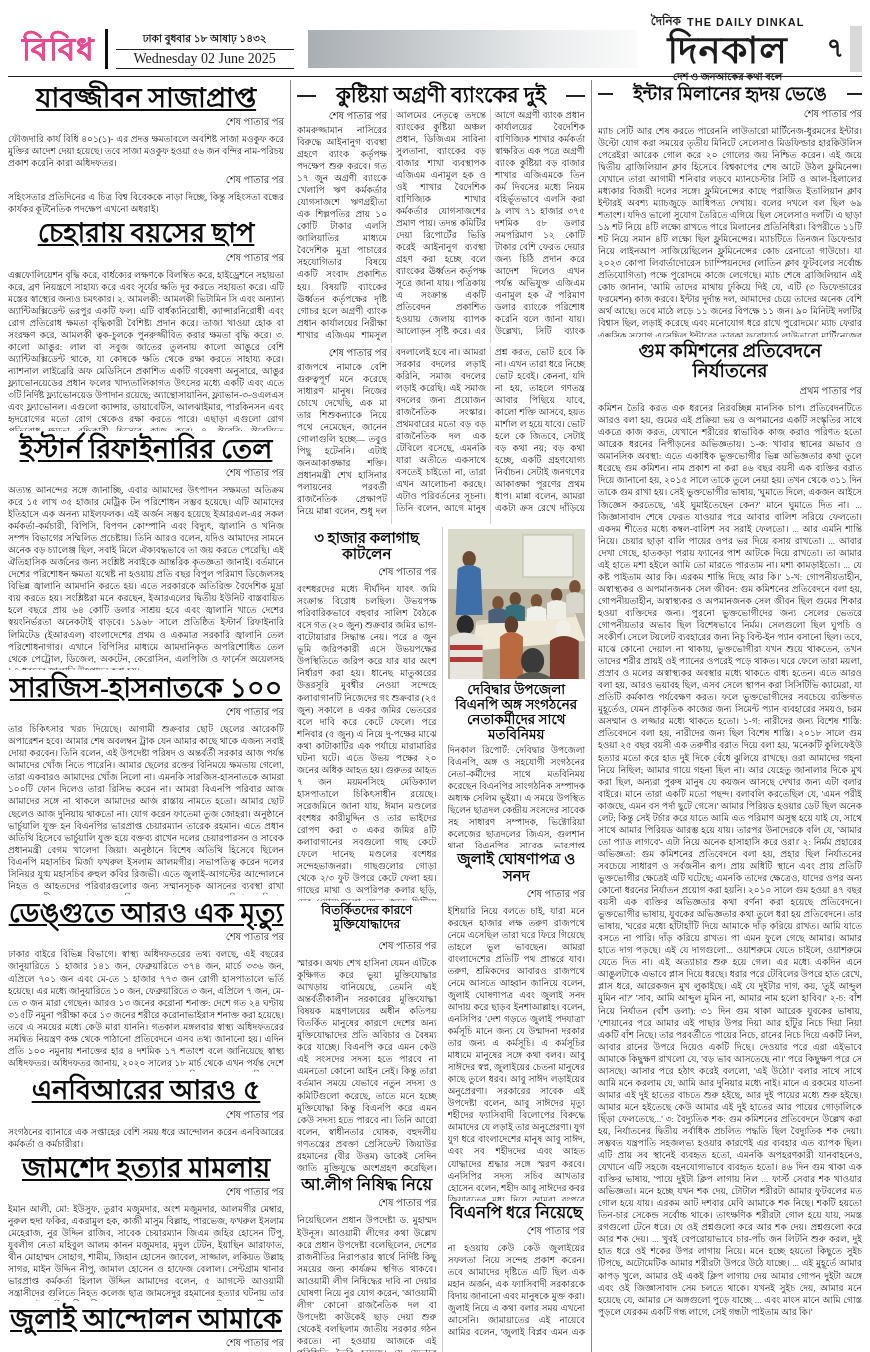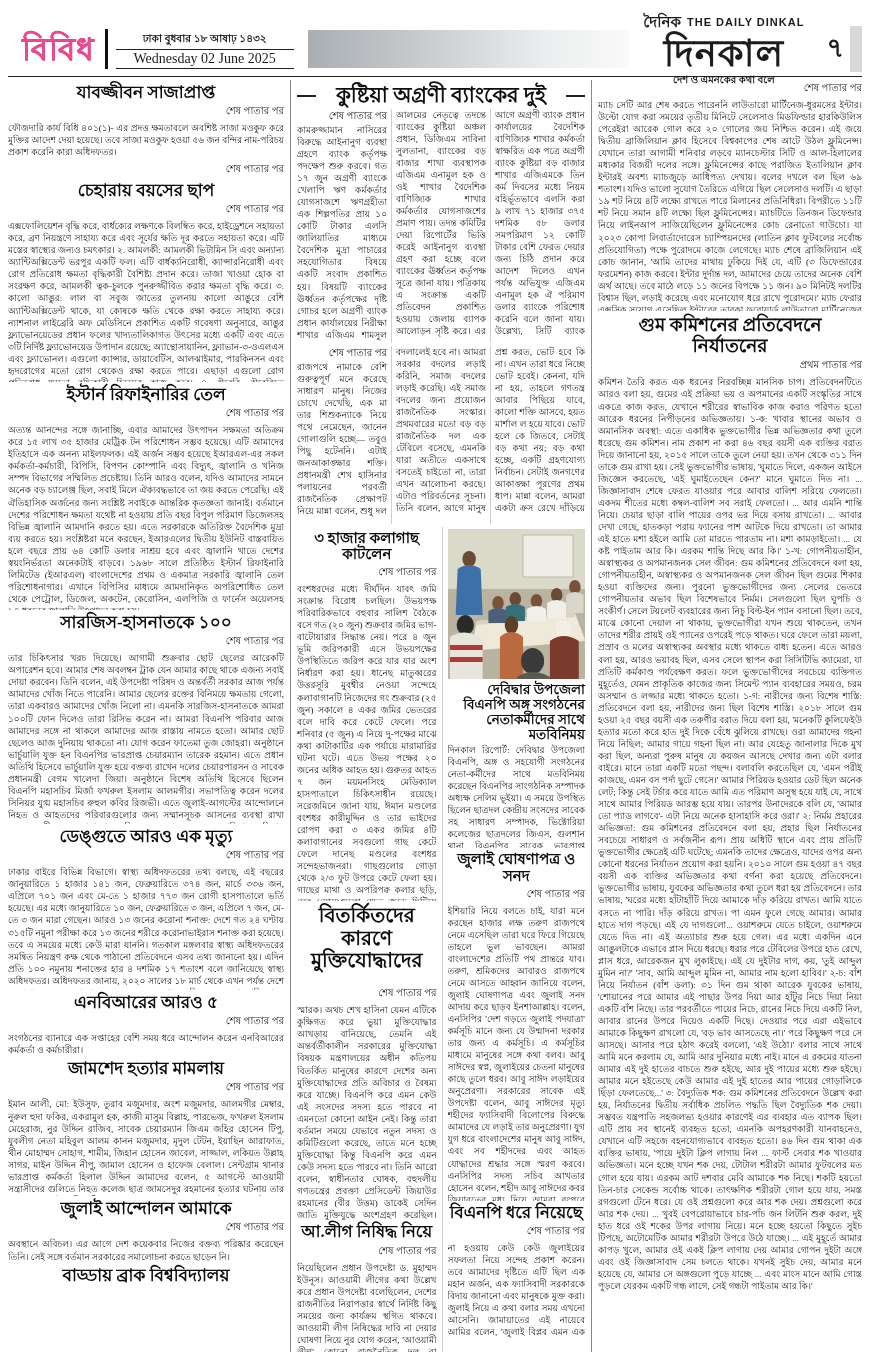--- a/index.html
+++ b/index.html
@@ -18,42 +18,42 @@
     letter-spacing:1px; padding:0 10px 0 14px;
     text-shadow:0 0 0 #cf1212;
   }
   .hdr-vline { width:3px; height:40px; background:#111; margin-right:8px; }
   .datebox { width:178px; text-align:center; }
   .datebox .bn { font-size:10.5px; font-weight:bold; padding:1px 0; }
   .datebox .en { font-size:14px; font-family:"Liberation Serif", serif; border-top:1.5px solid #222; border-bottom:1.5px solid #222; padding:1px 0; }
   .grad { flex:1; height:38px; margin:0 14px; background:linear-gradient(to right,#a9aeb3,#c3c7ca 30%,#eceeef 75%,#fafafa); }
   .mast { text-align:center; margin-right:10px; }
   .mast-top { display:flex; align-items:center; justify-content:center; gap:6px; }
-  .mast-top .daily-bn { font-size:15px; font-weight:bold; }
+  .mast-top .daily-bn { font-size:12px; font-weight:bold; }
   .mast-top .daily-en { font-size:11px; font-weight:bold; letter-spacing:1px; font-family:"Liberation Sans", sans-serif; }
   .mast-name { font-size:37px; font-weight:bold; line-height:1.0; letter-spacing:1px; }
   .mast-tag { font-size:10px; font-weight:bold; }
   .pgnum { font-size:27px; font-weight:bold; padding:0 6px 0 12px; }
   .pgbar { width:12px; height:46px; background:#d8d8d8; }
   .hdr-rule { border-top:1.5px solid #222; margin-top:2px; }
 
   
   .main { display:flex; margin-top:3px; height:1272px; }
   .zoneA { width:283px; padding-right:6px; border-right:1px solid #888; }
   .zoneB { width:301px; padding:0 6px; border-right:1px solid #888; }
   .zoneC { flex:1; padding-left:6px; }
 
   
   .art { margin-bottom:3px; }
   .hl { font-weight:bold; text-align:center; line-height:1.12; color:#0d0d0d; }
-  .hl-a  { font-size:17px; margin:3px 0 1px; }
+  .hl-a  { font-size:27px; margin:3px 0 1px;text-decoration:underline; }
   .hl-b  { font-size:21px; }
   .hl-c  { font-size:18.5px; }
   .hl-s15{ font-size:15px; margin:3px 0 1px; }
-  .hl-s14{ font-size:20px; margin:3px 0 14px; }
+  .hl-s14{ font-size:12px; margin:3px 0 7px; }
   .hl-s16{ font-size:16.5px; margin:3px 0 1px; }
   .hlrow { display:flex; align-items:center; gap:20px; margin:4px 0 1px; }
   .hlrow .rl { flex:1; border-top:2px solid #222; }
   .dl { font-size:10px; font-weight:normal; text-align:right; margin-bottom:2px; }
   .bd {
     font-size:9px; line-height:1.34; text-align:justify;
     overflow:hidden; color:#161616;
   }
   .bd::first-letter { padding-left:0; }
   .cols3 {
@@ -80,39 +80,40 @@
       <div class="bn">ঢাকা বুধবার ১৮ আষাঢ় ১৪৩২</div>
       <div class="en">Wednesday 02 June 2025</div>
     </div>
     <div class="grad"></div>
     <div class="mast">
       <div class="mast-top">
         <span class="daily-bn">দৈনিক</span>
         <span class="daily-en">THE DAILY DINKAL</span>
       </div>
       <div class="mast-name">দিনকাল</div>
-      <div class="mast-tag">দেশ ও এমনকের কথা বলে</div>
+      <div class="mast-tag">দেশ ও জনআকের কথা বলে</div>
     </div>
     <div class="pgnum">৭</div>
     <div class="pgbar"></div>
   </div>
   <div class="hdr-rule"></div>
 
   <div class="main">
 
     <div class="zoneA">
 
       <div class="art">
         <div class="hl hl-a">যাবজ্জীবন সাজাপ্রাপ্ত</div>
         <div class="dl">শেষ পাতার পর</div>
         <div class="bd">ফৌজদারি কার্য বিধি ৪০১(১)- এর প্রদত্ত ক্ষমতাবলে অবশিষ্ট সাজা মওকুফ করে মুক্তির আদেশ দেয়া হয়েছে। তবে সাজা মওকুফ হওয়া ৫৬ জন বন্দির নাম-পরিচয় প্রকাশ করেনি কারা অধিদফতর।</div>
       </div>
 
       <div class="art">
         <div class="dl">শেষ পাতার পর</div>
+        <div class="bd">সহিংসতার প্রতিদিনের এ চিত্র বিশ্ব বিবেককে নাড়া দিচ্ছে, কিন্তু সহিংসতা বন্ধের কার্যকর কূটনৈতিক পদক্ষেপ এখনো অধরাই।</div>
       </div>
 
       <div class="art">
         <div class="hl hl-a">চেহারায় বয়সের ছাপ</div>
         <div class="dl">শেষ পাতার পর</div>
         <div class="bd" style="height:162px">এক্সফোলিয়েশন বৃদ্ধি করে, বার্ধক্যের লক্ষণকে বিলম্বিত করে, হাইড্রেশনে সহায়তা করে, ব্রণ নিয়ন্ত্রণে সাহায্য করে এবং সূর্যের ক্ষতি দূর করতে সহায়তা করে। এটি মস্তের স্বাস্থ্যের জন্যও চমৎকার। ২. আমলকী: আমলকী ভিটামিন সি এবং অন্যান্য অ্যান্টিঅক্সিডেন্ট ভরপুর একটি ফল। এটি বার্ধক্যনিরোধী, ক্যান্সারনিরোধী এবং রোগ প্রতিরোধ ক্ষমতা বৃদ্ধিকারী বৈশিষ্ট্য প্রদান করে। তাজা খাওয়া হোক বা সংরক্ষণ করে, আমলকী ত্বক-চুলকে পুনরুজ্জীবিত করার ক্ষমতা বৃদ্ধি করে। ৩. কালো আঙুর: লাল বা সবুজ জাতের তুলনায় কালো আঙুরে বেশি অ্যান্টিঅক্সিডেন্ট থাকে, যা কোষকে ক্ষতি থেকে রক্ষা করতে সাহায্য করে। ন্যাশনাল লাইব্রেরি অফ মেডিসিনে প্রকাশিত একটি গবেষণা অনুসারে, আঙুর ফ্ল্যাভোনয়েডের প্রধান ফলের খাদ্যতালিকাগত উৎসের মধ্যে একটি এবং এতে ৩টি নির্দিষ্ট ফ্ল্যাভোনয়েড উপাদান রয়েছে; অ্যান্থোসায়ানিন, ফ্ল্যাভান-৩-ওএলএস এবং ফ্ল্যাভোনল। এগুলো ক্যান্সার, ডায়াবেটিস, আলঝাইমার, পারকিনসন এবং হৃদরোগের মতো রোগ থেকেও রক্ষা করতে পারে। এছাড়া এগুলো রোগ প্রতিরোধ ক্ষমতা বৃদ্ধিকারী হিসেবে কাজ করে। ৪. স্ট্রবেরি: স্ট্রবেরিতে স্যালিসিলিক অ্যাসিড বেশি থাকে, যা ত্বককে ডিটক্সিফাই করতে এবং ব্রেকআউট প্রতিরোধ করতে সাহায্য করে। অন্যান্য কিছু ফলের তুলনায় এতে ক্যালোরি এবং চিনি কম, তবে ফাইবার, ক্যালসিয়াম, আয়রন, পটাসিয়াম, ফোলেট, ম্যাগনেসিয়াম এবং অ্যান্থোসায়ানিন সমৃদ্ধ। এর সবগুলোই ত্বকের জন্য ভালো। ৫. কিউই: কিউই ভিটামিন সি, কে এবং ই, সেইসঙ্গে খাদ্যতালিকাগত ফাইবার, ফোলেট এবং অ্যান্টিঅক্সিডেন্ট সমৃদ্ধ। এই পুষ্টিকর ফল রোগ প্রতিরোধ ক্ষমতা বৃদ্ধি করে, হজমে সহায়তা করে, ত্বকের স্বাস্থ্য উন্নত করে এবং হৃদরোগের উন্নতি করে।</div>
       </div>
 
       <div class="art">
         <div class="hl hl-a">ইস্টার্ন রিফাইনারির তেল</div>
@@ -234,21 +235,21 @@
               <ellipse cx="132" cy="58" rx="6" ry="7" fill="#7a5238"></ellipse>
               <path d="M123 66 Q132 60 141 66 L141 84 L123 84 Z" fill="#d9d6cc"></path>
               <ellipse cx="120" cy="100" rx="8" ry="9" fill="#f2efe6"></ellipse>
               <path d="M106 112 Q120 102 136 112 L136 150 L106 150 Z" fill="#7b3a2c"></path>
 
               <ellipse cx="88" cy="132" rx="12" ry="13" fill="#3a3a3a"></ellipse>
               <path d="M72 148 Q88 138 106 148 L106 150 L72 150 Z" fill="#5a5a52"></path>
             </svg>
           </div>
           <div class="art">
-            <div class="hl" style="font-size:13.5px; margin:3px 0 2px;text-align:right;">দেবিদ্বার উপজেলা বিএনপি অঙ্গ সংগঠনের নেতাকর্মীদের সাথে মতবিনিময়</div>
+            <div class="hl" style="font-size:13.5px; margin:3px 0 2px;">দেবিদ্বার উপজেলা বিএনপি অঙ্গ সংগঠনের নেতাকর্মীদের সাথে মতবিনিময়</div>
             <div class="bd" style="height:104px">দিনকাল রিপোর্ট: দেবিদ্বার উপজেলা বিএনপি, অঙ্গ ও সহযোগী সংগঠনের নেতা-কর্মীদের সাথে মতবিনিময় করেছেন বিএনপির সাংগঠনিক সম্পাদক অধ্যক্ষ সেলিম ভূইয়া। এ সময়ে উপস্থিত ছিলেন ছাত্রদল কেন্দ্রীয় সংসদের সাবেক সহ সাধারণ সম্পাদক, ভিক্টোরিয়া কলেজের ছাত্রদলের জিএস, গুলশান থানা বিএনপির সাবেক ভারপ্রাপ্ত সাধারণ সম্পাদক আইয়ুল খান, সেচ্ছাসেবক দল কেন্দ্রীয় কমিটির সাবেক সম্পাদক ও দেবিদ্বার উপজেলা যুবদলের সাবেক সভাপতি জসিম, ভিক্টোরিয়া কলেজের ছাত্রদলের সাবেক ভিপি হানি, উপজেলা বিএনপি নেতা মুজিবুর রহমান শিক্ষদারসহ উপজেলা পর্যায়ের নেতৃবৃন্দ।</div>
           </div>
           <div class="art">
             <div class="hl hl-s15">জুলাই ঘোষণাপত্র ও সনদ</div>
             <div class="dl">শেষ পাতার পর</div>
             <div class="bd" style="height:296px">ইশিয়ারি নিয়ে বলতে চাই, যারা মনে করছেন হাজার লক্ষ তরুণ রাজপথে নেমে এসেছিল তারা ঘরে ফিরে গিয়েছে তাহলে ভুল ভাবছেন। আমরা বাংলাদেশের প্রতিটি পথ প্রান্তরে যাব। তরুণ, শ্রমিকদের আবারও রাজপথে নেমে আসতে আহ্বান জানিয়ে বলেন, জুলাই ঘোষণাপত্র এবং জুলাই সনদ আদায় করে ছাড়ব ইনশাআল্লাহ। বলেন, এনসিপির 'দেশ গড়তে জুলাই পদযাত্রা' কর্মসূচি মানে জন্য যে উন্মাদনা দরকার তার জন্য এ কর্মসূচি। এ কর্মসূচির মাধ্যমে মানুষের সঙ্গে কথা বলব। আবু সাঈদের স্বপ্ন, জুলাইয়ের চেতনা মানুষের কাছে তুলে ধরব। আবু সাঈদ লড়াইয়ের অনুপ্রেরণা। সরকারের সাবেক এই উপদেষ্টা বলেন, আবু সাঈদের মৃত্যু শহীদের ফ্যাসিবাদী বিলোপের বিরুদ্ধে আমাদের যে লড়াই তার অনুপ্রেরণা। যুগ যুগ ধরে বাংলাদেশের মানুষ আবু সাঈদ, এবং সব শহীদদের এবং আহত যোদ্ধাদের শ্রদ্ধার সঙ্গে স্মরণ করবে। এনসিপির সদস্য সচিব আখতার হোসেন বলেন, শহীদ আবু সাঈদের কবর জিয়ারতের মধ্য দিয়ে আমরা রংপুরে 'দেশ গড়তে জুলাই পদযাত্রা' কর্মসূচি শুরু করছি। হাজারো মানুষ ও তাদের বিনিময়ে নতুন বাংলাদেশ আমরা পেয়েছি। বাংলাদেশকে গড়ে তুলতে অসম্ভব পুরাতন কাঠামো ভেঙে নতুনের জন্য মৌলিক সংস্কার বাস্তবায়ন করতে হবে। তিনি আরও বলেন, গণহত্যা সংগঠিত করেছে বাংলাদেশের ওপর মানবতাবিরোধী অপরাধ চাপিয়ে দিয়েছে তাদেরকে বিচারের আওতায় নিয়ে আসার সাথে বাংলাদেশের পুরোনো মুজিববাদী সংবিধান যেখান থেকে সংবিধান প্রণয়ন করতে গণপরিষদ নির্বাচনের আয়োজন করতে হবে। সকলের মধ্যদিয়ে নতুন এক বাংলাদেশ পুনর্গঠিত হবে। এনসিপির মুখ্য সংগঠক (দক্ষিণাঞ্চল) হাসনাত আবদুল্লাহ, মুখ্য গণসংযোগ সারজিস আলম, মুখ্য সমন্বয়ক নাসীরুদ্দীন পাটওয়ারী, জ্যেষ্ঠ আকরাম হুসাইন মাসউদ, জ্যেষ্ঠ যুগ্ম সদস্য সচিব তাসনিম জারাসহ বিভিন্ন পর্যায়ের নেতারা উপস্থিত ছিলেন। এর আগে, জুলাই উপলক্ষে বৈষম্যবিরোধী ছাত্র আন্দোলনে পুলিশের গুলিতে নিহত হওয়া আবু সাঈদের কবর জিয়ারতের মধ্যদিয়ে 'দেশ গড়তে' কর্মসূচি শুরু হয়। কবর জিয়ারত শেষে এনসিপি নেতারা সাঈদের মা-বাবাসহ পরিবারের সদস্যদের সঙ্গে কথা বলে খোঁজখবর নেন। এসময় আবু সাঈদের মা মনোয়ারা বেগম ছেলের স্মৃতি বুকে জড়িয়ে জুলাই গণঅভ্যুত্থানের এক নম্বর ঘোষক নাহিদ ইসলামের হাত ধরে কান্নায় ভেঙে পড়েন। আবু সাঈদের মা মনোয়ারা বেগম ও বাবা মকবুল হোসেন আবেগাপ্লুত ছিলেন। এমন হৃদয়বিদারক পরিবেশে চোখের পানি ধরে রাখতে পারেননি অনেকেই। তারা আবু সাঈদের পরিবারের পাশে থাকার প্রতিশ্রুতি দেন। এই সঙ্গে এনসিপির সারা দেশব্যাপী জুলাই পদযাত্রার সাঈদের স্বপ্নের নতুন বাংলাদেশ গড়তে কাজ করার প্রত্যয় জানা গেছে, রংপুরের পীরগঞ্জে শহীদ আবু সাঈদের কবর জিয়ারত নিবেদন শেষে গাইবান্ধায় পথসভা ও পদযাত্রা করবে এনসিপি। বিকেল তিনটায় রংপুরের পার্কের মোড়, লালবাগ, শাপলা চত্বর, কোম্পানীর মোড় পদযাত্রা করে টাউন হলে পথসভা করার কথা রয়েছে।</div>
           </div>
           <div class="art">
             <div class="hl hl-s16">বিএনপি ধরে নিয়েছে</div>
             <div class="dl">শেষ পাতার পর</div>
@@ -256,20 +257,25 @@
           </div>
 
         </div>
       </div>
 
     </div>
 
     <div class="zoneC">
 
       <div class="art">
+        <div class="hlrow">
+          <span class="rl"></span>
+          <span class="hl hl-c">ইন্টার মিলানের হৃদয় ভেঙে</span>
+          <span class="rl"></span>
+        </div>
         <div class="dl">শেষ পাতার পর</div>
         <div class="bd" style="height:212px">ম্যাচ সেটি আর শেষ করতে পারেননি লাউতারো মার্টিনেজ-ধুরমসের ইন্টার। উল্টো যোগ করা সময়ের তৃতীয় মিনিটে সেলেসাও মিডফিল্ডার হারকিউলিস পেরেইরা আরেক গোল করে ২০ গোলের জয় নিশ্চিত করেন। এই জয়ে দ্বিতীয় ব্রাজিলিয়ান ক্লাব হিসেবে বিশ্বকাপের শেষ আটে উঠল ফ্লুমিনেন্স। যেখানে তারা আগামী শনিবার লড়বে ম্যানচেস্টার সিটি ও আল-হিলালের মধ্যকার বিজয়ী দলের সঙ্গে। ফ্লুমিনেন্সের কাছে পরাজিত ইতালিয়ান ক্লাব ইন্টারই অবশ্য ম্যাচজুড়ে আধিপত্য দেখায়। বলের দখলে বল ছিল ৬৯ শতাংশ। যদিও ভালো সুযোগ তৈরিতে এগিয়ে ছিল সেলেসাও দলটি। এ ছাড়া ১৯ শট নিয়ে ৪টি লক্ষ্যে রাখতে পারে মিলানের প্রতিনিধিরা। বিপরীতে ১১টি শট নিয়ে সমান ৪টি লক্ষ্যে ছিল ফ্লুমিনেন্সের। ম্যাচটিতে তিনজন ডিফেন্ডার নিয়ে লাইনআপ সাজিয়েছিলেন ফ্লুমিনেন্সের কোচ রেনাতো গাউচো। যা ২০২৩ কোপা লিবার্তাদোরেস চ্যাম্পিয়নদের (লাতিন ক্লাব ফুটবলের সর্বোচ্চ প্রতিযোগিতা) পক্ষে পুরোদমে কাজে লেগেছে। ম্যাচ শেষে ব্রাজিলিয়ান এই কোচ জানান, 'আমি তাদের মাথায় ঢুকিয়ে দিই যে, এটি (৩ ডিফেন্ডারের ফরমেশন) কাজ করবে। ইন্টার দুর্দান্ত দল, আমাদের চেয়ে তাদের অনেক বেশি অর্থ আছে। তবে মাঠে লড়ে ১১ জনের বিপক্ষে ১১ জন। ৯০ মিনিটই দলটির বিশ্বাস ছিল, লড়াই করেছে এবং মনোযোগ ধরে রাখে পুরোদমে।' ম্যাচ ফেরার এক্সসিক সুযোগ এসেছিল ইন্টারের তারকা ফরোয়ার্ড লাউতারো মার্টিনেজের সামনে। কিন্তু তিনি সেসবের কোনোটিই গোলে পরিণত করতে পারেননি। এ ছাড়া দুটি ফ্রি-কিক ও নিকট দূরত্ব থেকে নেওয়া শটে ফেদেরিকো ডিমার্কে গোলের সম্ভাবনা জাগালেও শেষ পর্যন্ত তেমন সুখকর কিছু হয়নি ইউসিএল রানার্সআপদের পক্ষে। এ ছাড়া ইন্টারের ফরাসি ফরোয়ার্ড মার্কাস থুরাম ছিলেন পুরোদমে চুপ। অবশ্য ইন্টারকে বারবার হতাশ করেছেন এই মুহূর্তে ক্লাব বিশ্বকাপের সবচেয়ে বয়স্ক (৪৪) ফ্লুমিনেন্স গোলরক্ষক ফাবিও ভেতসন। এর সঙ্গে ছিল ব্রাজিলের ৪০ বছর বয়সী তারকা ডিফেন্ডার থিয়েগো সিলভার মাঠে দারুণ উপস্থিতি।</div>
       </div>
 
       <div class="art">
         <div class="hlrow">
           <span class="rl"></span>
           <span class="hl hl-c">গুম কমিশনের প্রতিবেদনে নির্যাতনের</span>
           <span class="rl"></span>
         </div>

